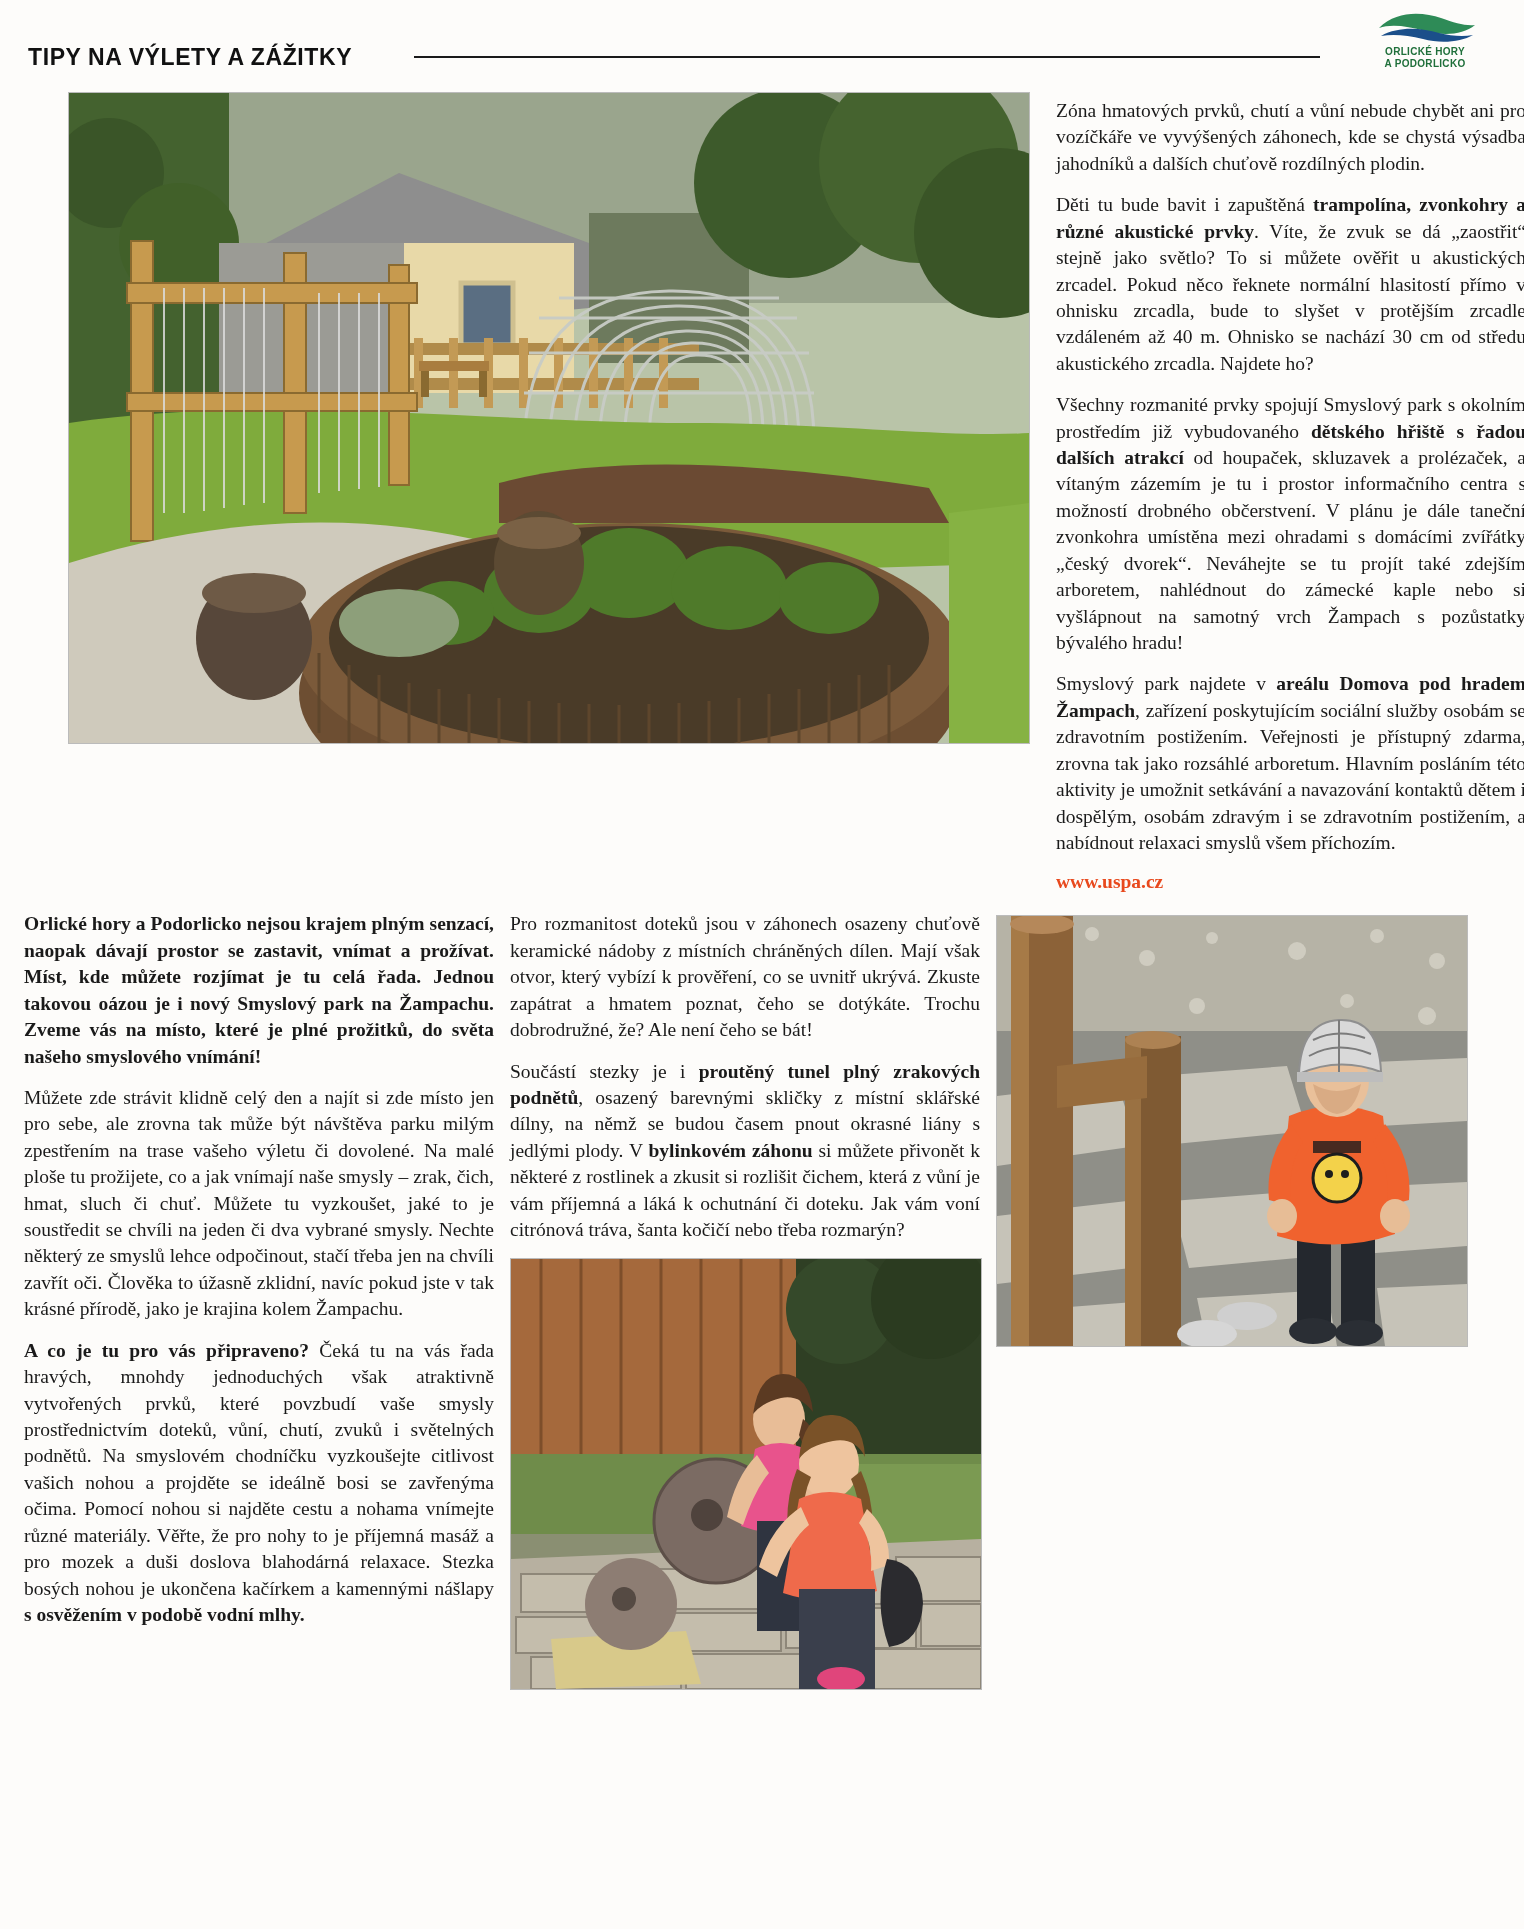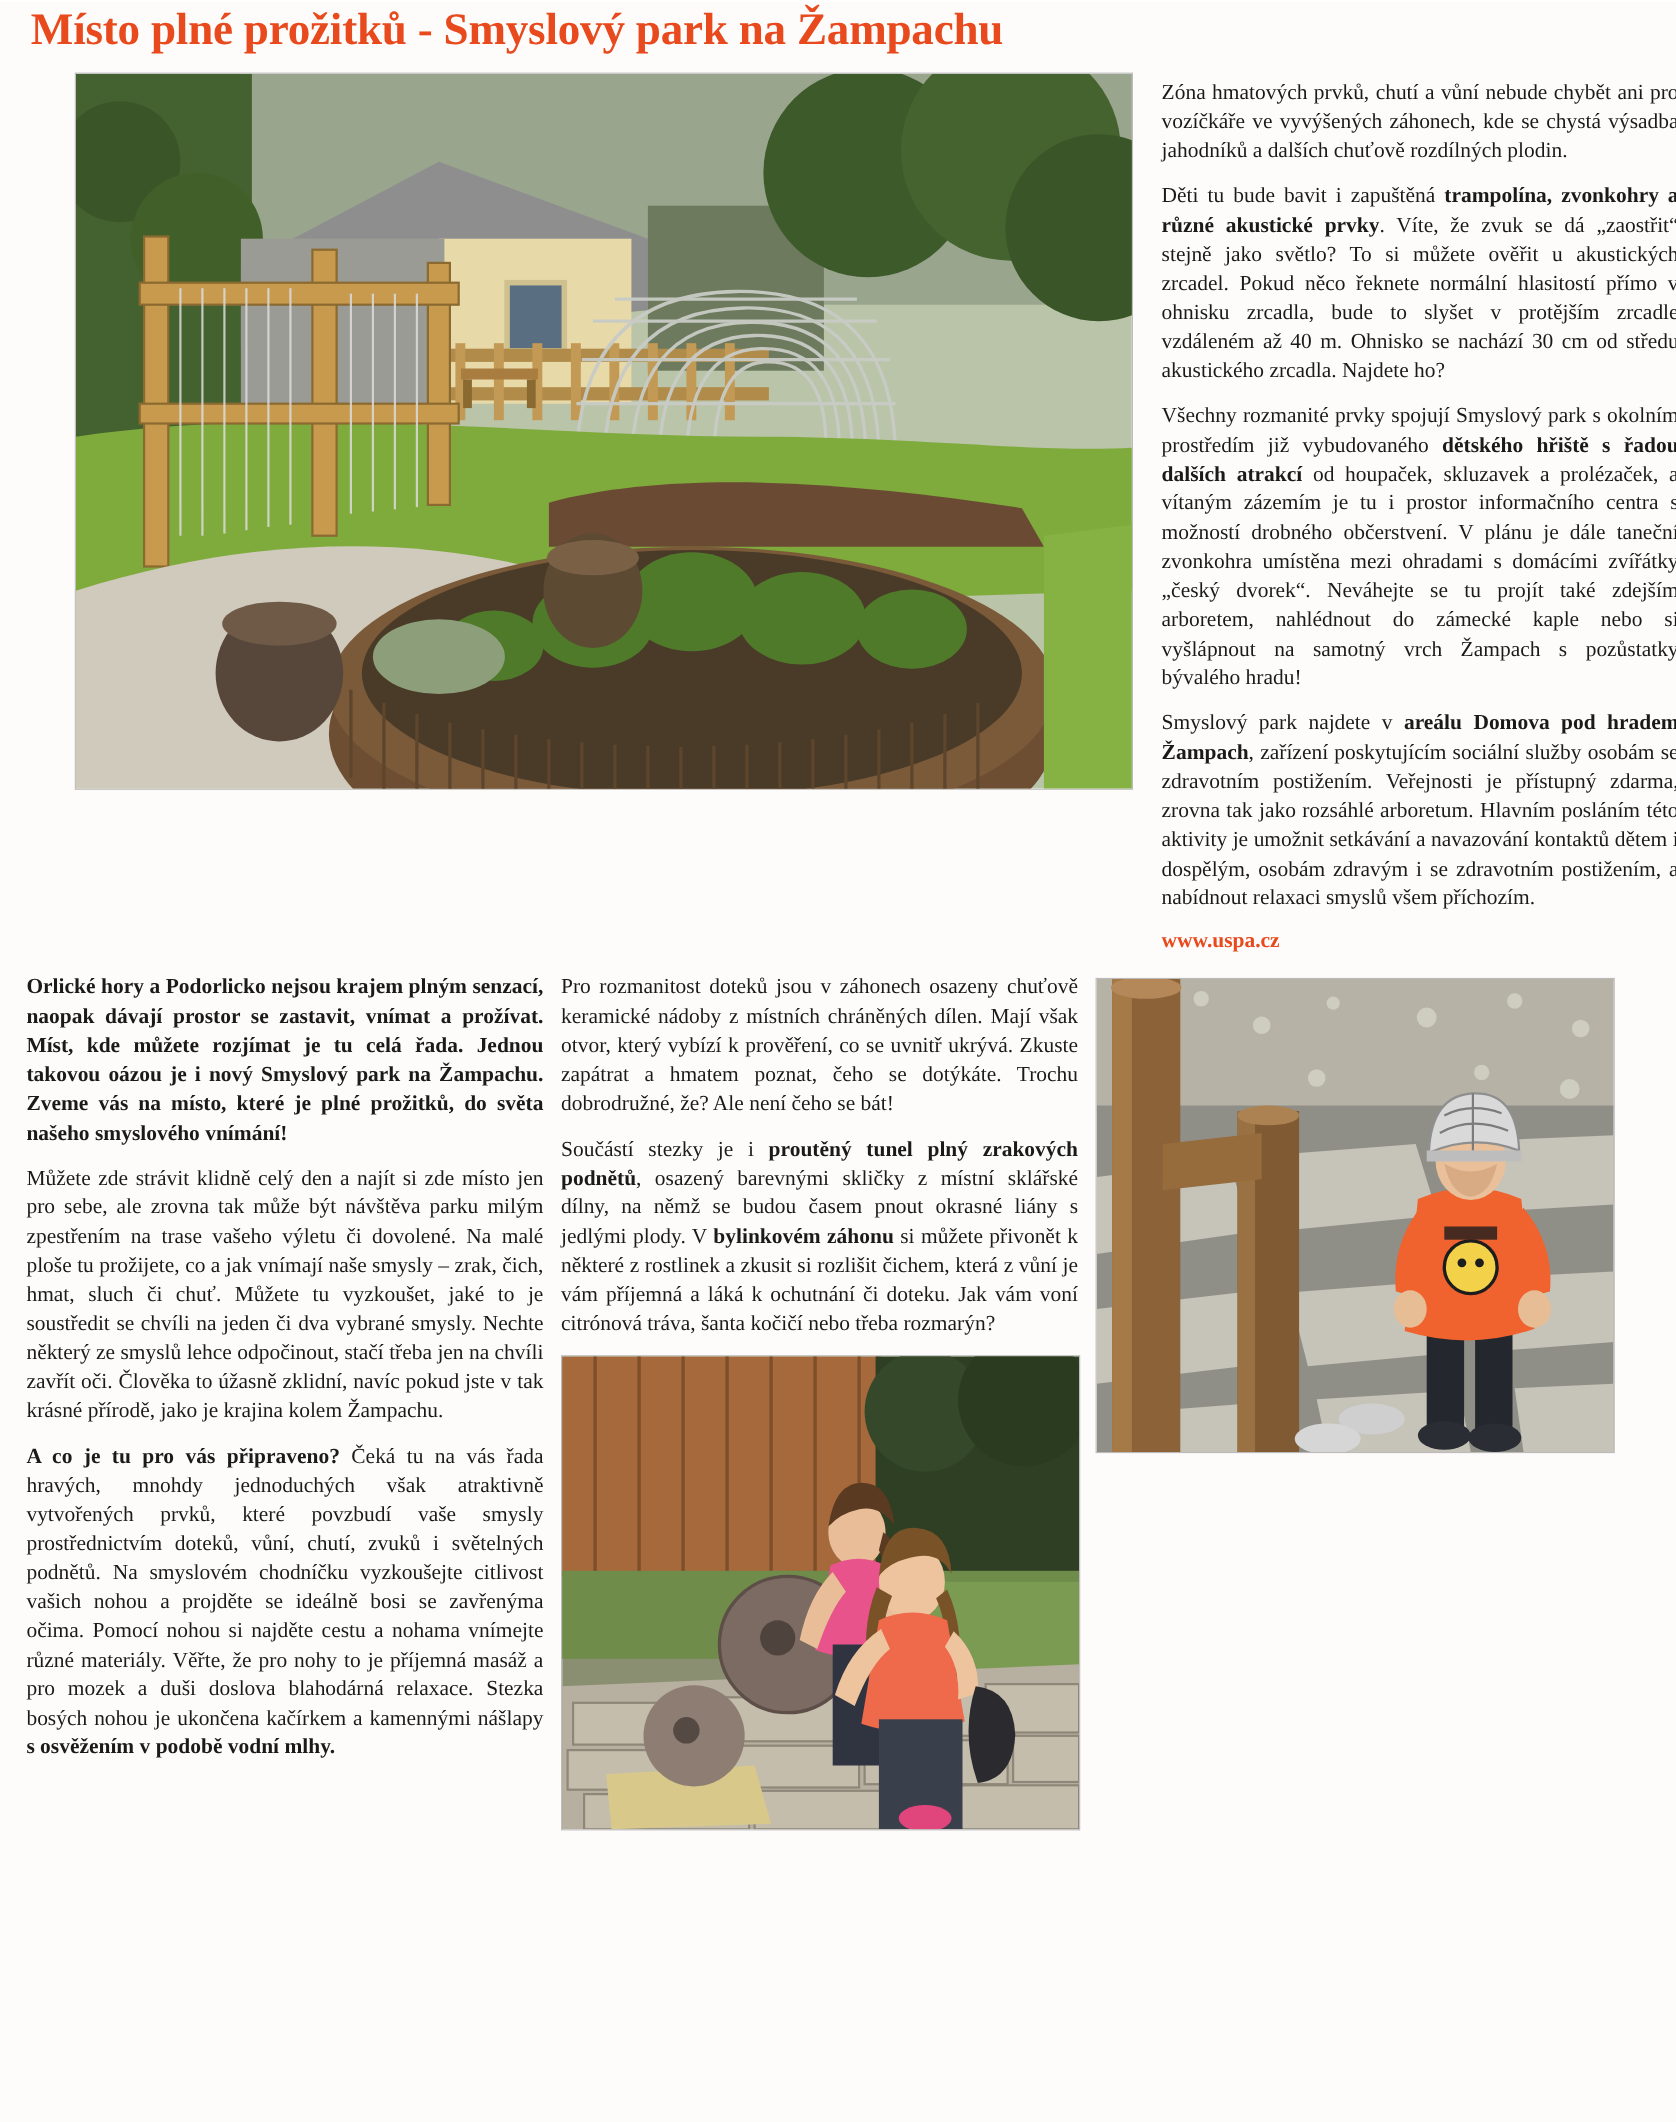--- a/index.html
+++ b/index.html
@@ -142,22 +142,37 @@
   }
 
   
   .ph { position: absolute; inset: 0; }
 </style>
 </head>
 <body>
 
 <div class="page">
 
-
-  <div class="headline">Místo plné prožitků - Smyslový park na Žampachu</div>
+  <div class="masthead">
+    <div class="kicker">TIPY NA VÝLETY A ZÁŽITKY</div>
+    <div class="kicker-rule"></div>
+    <div class="logo">
+      <div class="logo-mark">
+        <svg width="120" height="38" viewBox="0 0 120 38">
+          <path d="M14 22 C32 4, 58 6, 76 12 C90 17, 100 20, 110 19 C98 29, 78 30, 60 25 C42 20, 26 18, 14 22 Z" fill="#2e8b57"></path>
+          <path d="M16 30 C34 20, 56 22, 74 27 C86 30, 98 31, 108 29 C96 36, 76 38, 58 33 C42 29, 28 28, 16 30 Z" fill="#1b4f8a"></path>
+        </svg>
+      </div>
+      <div class="logo-text">
+        <div>ORLICKÉ HORY</div>
+        <div>A PODORLICKO</div>
+      </div>
+    </div>
+  </div>
+
 
   <div class="top-area">
 
     <div class="hero-photo">
       <svg class="ph" viewBox="0 0 960 650" preserveAspectRatio="none">
 
         <rect x="0" y="0" width="960" height="650" fill="#b9c4a8"></rect>
         <rect x="0" y="0" width="960" height="210" fill="#9aa58d"></rect>
 
         <rect x="0" y="0" width="150" height="330" fill="#3f5a2c"></rect>

